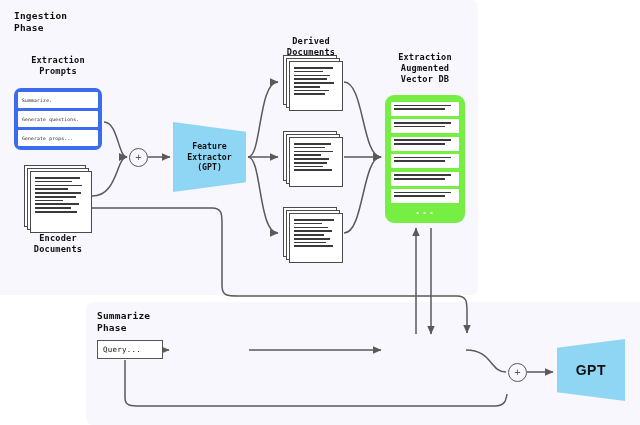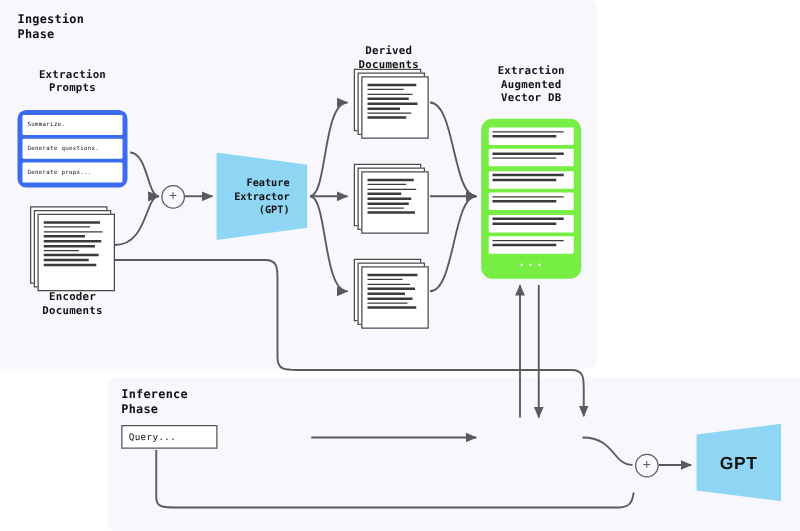--- a/index.html
+++ b/index.html
@@ -37,37 +37,37 @@
       background:#77ee44;border-radius:9px;box-sizing:border-box;padding:7px 6px;
       display:flex;flex-direction:column;align-items:center;gap:3.4px;}
   .db-row{width:100%;height:14px;background:#ffffff;border-radius:1px;box-sizing:border-box;
           padding:2.6px 3px;display:flex;flex-direction:column;gap:2px;}
   .db-row i{display:block;height:1.7px;background:#3a3a3a;}
   .db-row i:nth-child(2){width:82%;}
   #db-ellipsis{color:#ffffff;font-size:10px;font-weight:bold;line-height:8px;margin-top:1px;letter-spacing:1px;}
 
   
   .trap{position:absolute;display:flex;align-items:center;justify-content:center;
-        text-align:right;font-weight:bold;color:#111;}
+        text-align:center;font-weight:bold;color:#111;}
   #feature-extractor{left:173px;top:122px;width:73px;height:70px;background:#8fd6f5;
       clip-path:polygon(0% 0%,100% 14%,100% 86%,0% 100%);font-size:8.2px;line-height:10.4px;}
   #query-encoder{left:172px;top:318px;width:75px;height:62px;background:#fbbe5f;
       clip-path:polygon(0% 0%,100% 14%,100% 86%,0% 100%);font-size:8.2px;line-height:10.4px;}
   #gpt-block{left:557px;top:339px;width:68px;height:62px;background:#8fd6f5;
       clip-path:polygon(0% 0%,100% 14%,100% 86%,0% 100%);transform:scaleX(-1);font-size:14px;}
   #gpt-block span{transform:scaleX(-1);font-family:"Liberation Sans",sans-serif;letter-spacing:0.5px;}
   .trap span{white-space:pre-line;}
 
   
   #retriever{position:absolute;left:384px;top:338px;width:81px;height:23px;background:#f864ec;
       border-radius:6px;display:flex;align-items:center;justify-content:center;
       font-size:7.6px;font-weight:bold;color:#111;letter-spacing:0.3px;}
 
   
-  #query-input{position:absolute;left:97px;top:340px;width:77px;height:19px;background:#ffffff;
+  #query-input{position:absolute;left:97px;top:340px;width:66px;height:19px;background:#ffffff;
       border:1.3px solid #555;box-sizing:border-box;display:flex;align-items:center;
       padding-left:5px;font-size:7.4px;color:#111;letter-spacing:0.3px;}
 
   .plus{position:absolute;width:17px;height:17px;border:1.4px solid #5a5a5a;border-radius:50%;
         background:transparent;display:flex;align-items:center;justify-content:center;
         font-size:11px;color:#5a5a5a;line-height:1;font-family:"Liberation Sans",sans-serif;}
   #plus-ingest{left:129px;top:148px;}
   #plus-infer{left:508px;top:363px;}
 </style>
 </head>
@@ -113,21 +113,21 @@
       <path d="M125,360 L125,398 C125,406 131,406 141,406 L495,406 C505,406 506,400 507,394"></path>
 
       <path d="M466,350 C492,350 490,372 506,372"></path>
 
       <path d="M527,372 L553,372" marker-end="url(#ah)"></path>
     </g>
   </svg>
 
   <div class="phase-label" style="left:14px;top:10px;">Ingestion
 Phase</div>
-  <div class="phase-label" style="left:97px;top:310px;">Inference
+  <div class="phase-label" style="left:97px;top:310px;">Summarize
 Phase</div>
 
   <div class="caption" style="left:8px;top:55px;width:100px;">Extraction
 Prompts</div>
   <div class="caption" style="left:8px;top:233px;width:100px;">Encoder
 Documents</div>
   <div class="caption" style="left:261px;top:13px;width:100px;margin-top:23px;">Derived
 Documents</div>
   <div class="caption" style="left:375px;top:52px;width:100px;">Extraction
 Augmented

